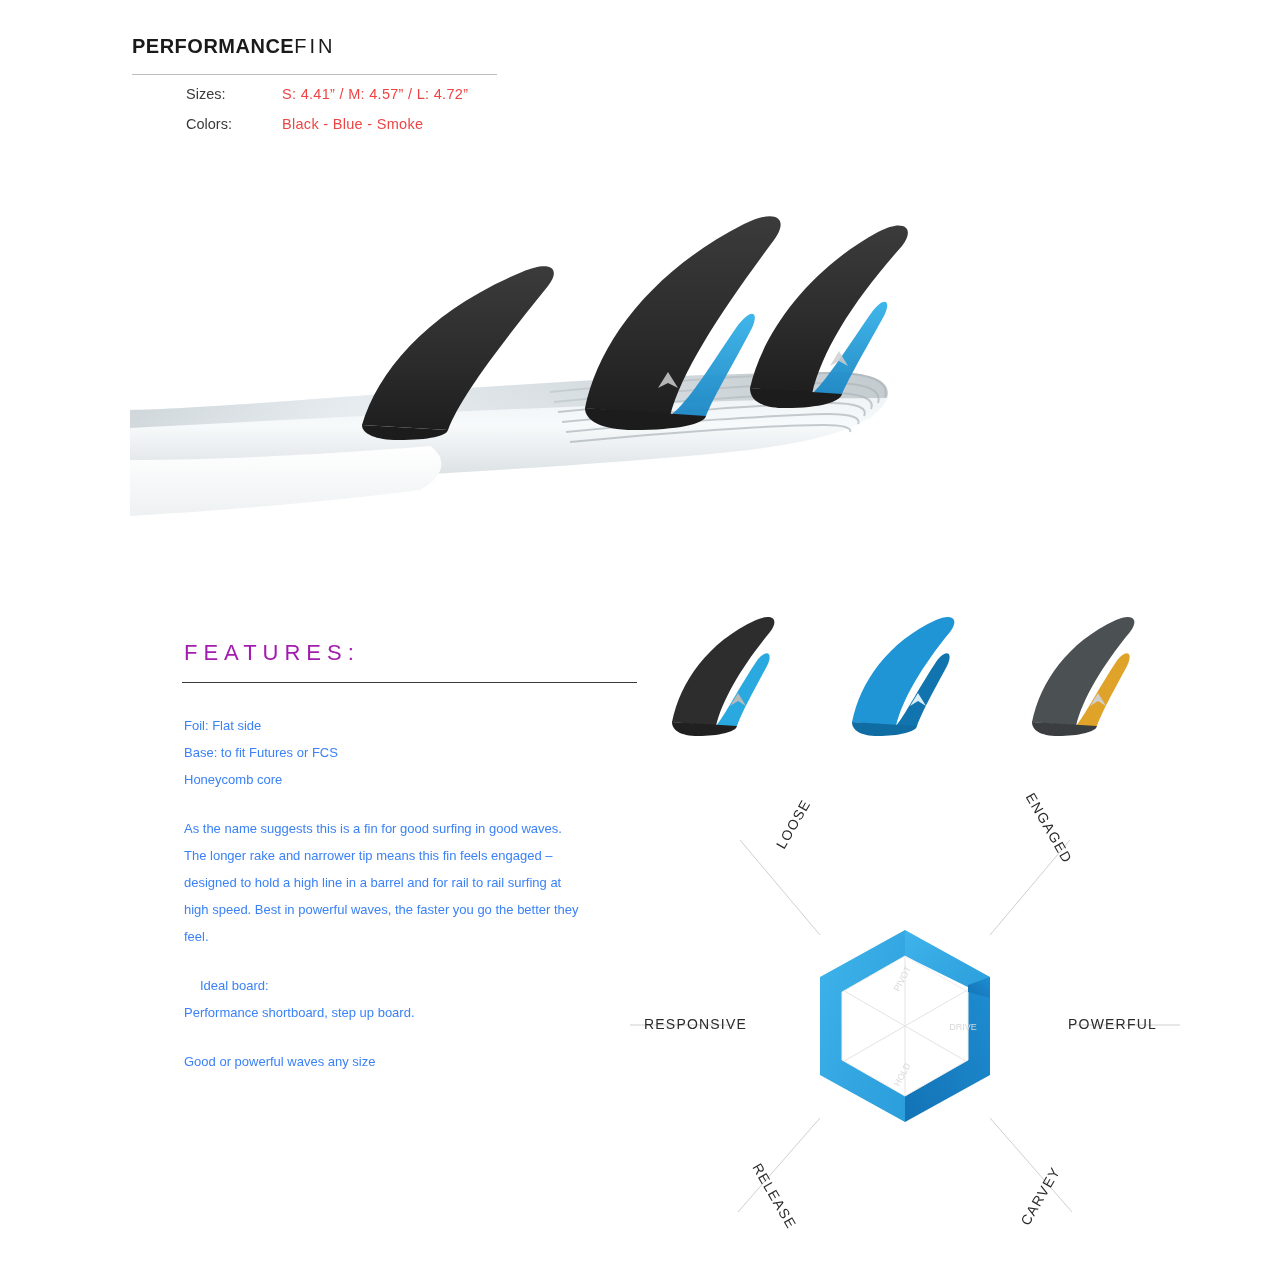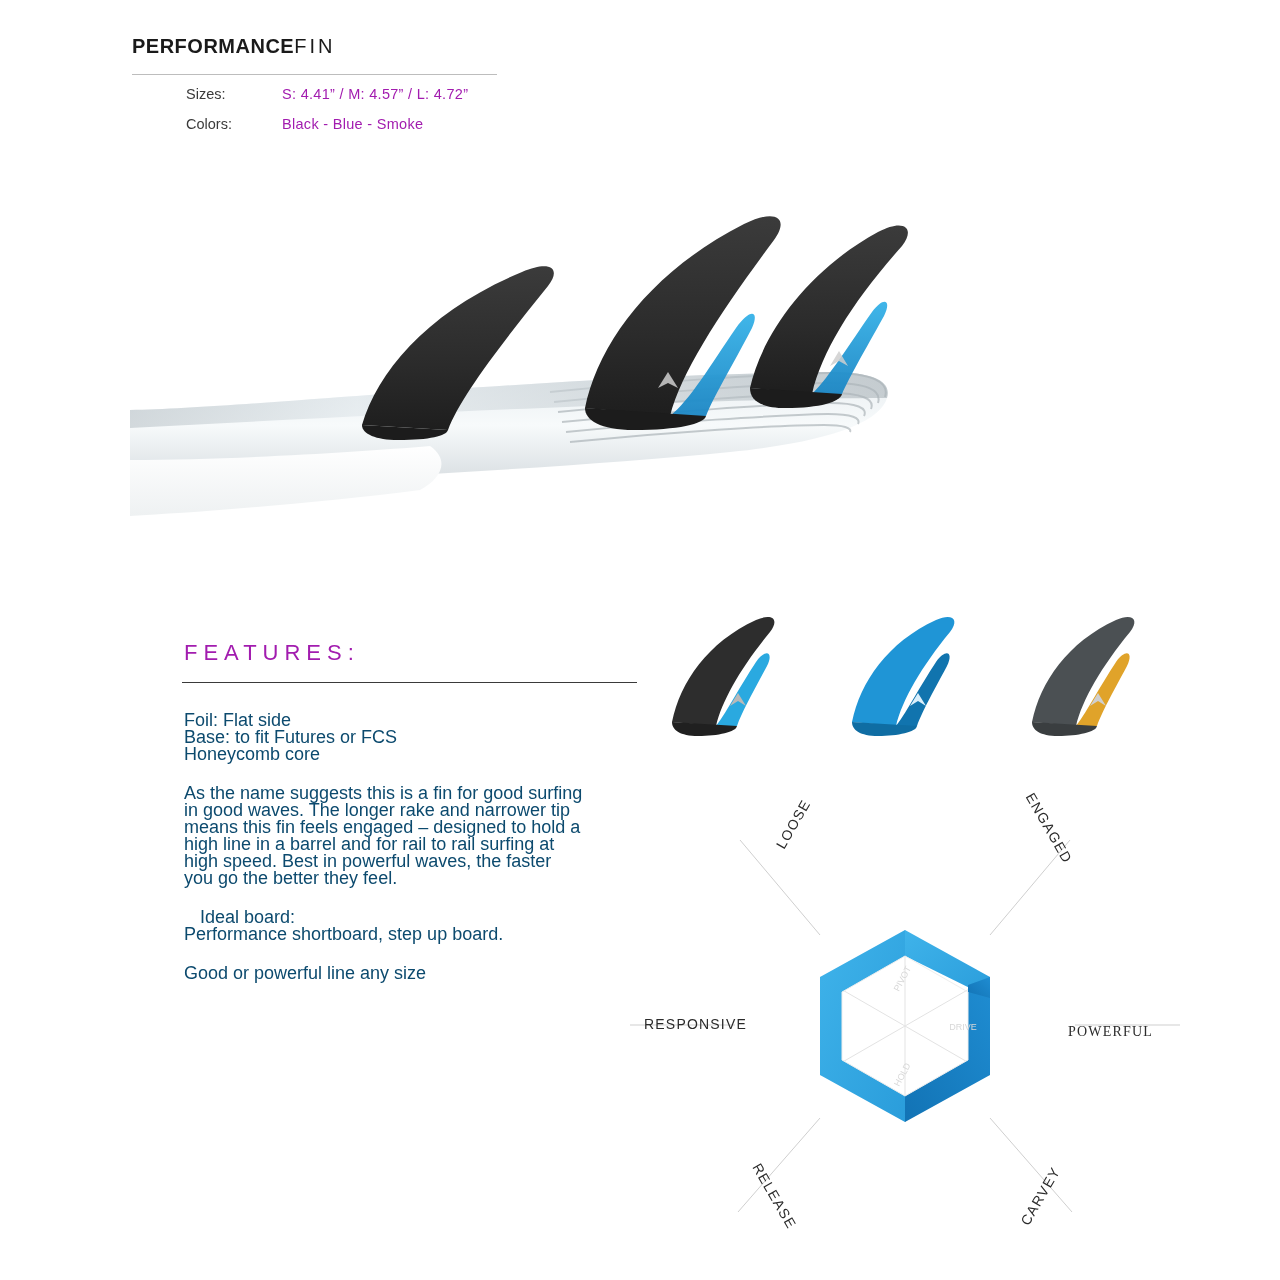--- a/index.html
+++ b/index.html
@@ -53,21 +53,21 @@
   .spec-row {
     display: flex;
     margin-bottom: 14px;
     align-items: center;
   }
   .spec-label {
     width: 96px;
     color: #3a3a3a;
   }
   .spec-value {
-    color: #a21caf;
+    color: #ef4444;
     letter-spacing: 0.3px;
   }
 
   
   .hero {
     position: absolute;
     left: 130px;
     top: 160px;
     width: 780px;
     height: 410px;
@@ -87,23 +87,23 @@
     left: 182px;
     top: 682px;
     width: 455px;
     border-top: 1px solid #3a3a3a;
   }
   .features-body {
     position: absolute;
     left: 184px;
     top: 712px;
     width: 400px;
-    font-size: 18px;
-    line-height: 17px;
-    color: #0c4a6e;
+    font-size: 13px;
+    line-height: 27px;
+    color: #3b82f6;
   }
   .features-body p {
     margin: 0 0 22px 0;
   }
   .features-body p.tight {
     margin-bottom: 0;
     margin-left: 16px;
   }
 
   
@@ -236,21 +236,21 @@
 
 <div class="features-head">FEATURES:</div>
 <div class="features-rule"></div>
 <div class="features-body">
   <p style="white-space:pre-line">Foil: Flat side
 Base: to fit Futures or FCS
 Honeycomb core</p>
   <p>As the name suggests this is a fin for good surfing in good waves. The longer rake and narrower tip means this fin feels engaged – designed to hold a high line in a barrel and for rail to rail surfing at high speed. Best in powerful waves, the faster you go the better they feel.</p>
   <p class="tight">Ideal board:</p>
   <p>Performance shortboard, step up board.</p>
-  <p>Good or powerful line any size</p>
+  <p>Good or powerful waves any size</p>
 </div>
 
 <div class="fin-trio">
   <div class="fin-slot" style="left:0">
     <svg width="150" height="130" viewBox="0 0 150 130">
       <path d="M12 112 C 20 72, 48 32, 96 10 C 112 3, 120 9, 110 22
                C 82 56, 62 90, 56 116 Z" fill="#2d2d2d"></path>
       <path d="M56 116 C 68 100, 80 76, 96 52 C 106 38, 114 42, 107 56
                C 92 84, 82 102, 77 116 Z" fill="#2aa9e0"></path>
       <path d="M12 112 L 77 116 C 76 122, 58 126, 38 126 C 20 126, 12 120, 12 112 Z" fill="#202020"></path>
@@ -324,17 +324,17 @@
 
     <polygon points="285,176 348,212 348,280 285,316 222,280 222,212" fill="none" stroke="#eeeeee" stroke-width="1"></polygon>
 
     <text x="285" y="200" font-family="Liberation Sans, sans-serif" font-size="9" fill="#d8d8d8" text-anchor="middle" transform="rotate(-62 285 200)">PIVOT</text>
     <text x="343" y="250" font-family="Liberation Sans, sans-serif" font-size="9" fill="#d8d8d8" text-anchor="middle">DRIVE</text>
     <text x="285" y="296" font-family="Liberation Sans, sans-serif" font-size="9" fill="#d8d8d8" text-anchor="middle" transform="rotate(-62 285 296)">HOLD</text>
   </svg>
 
   <div class="hex-label rot-left-top" style="left:146px; top:36px;">LOOSE</div>
   <div class="hex-label rot-right-top" style="left:390px; top:40px;">ENGAGED</div>
-  <div class="hex-label" style="left:448px; top:244px;font-family:Liberation Serif, serif;">POWERFUL</div>
+  <div class="hex-label" style="left:448px; top:236px;">POWERFUL</div>
   <div class="hex-label rot-right-bot" style="left:388px; top:408px;">CARVEY</div>
   <div class="hex-label rot-left-bot" style="left:118px; top:408px;">RELEASE</div>
   <div class="hex-label" style="left:24px; top:236px;">RESPONSIVE</div>
 </div>
 
 </body></html>

